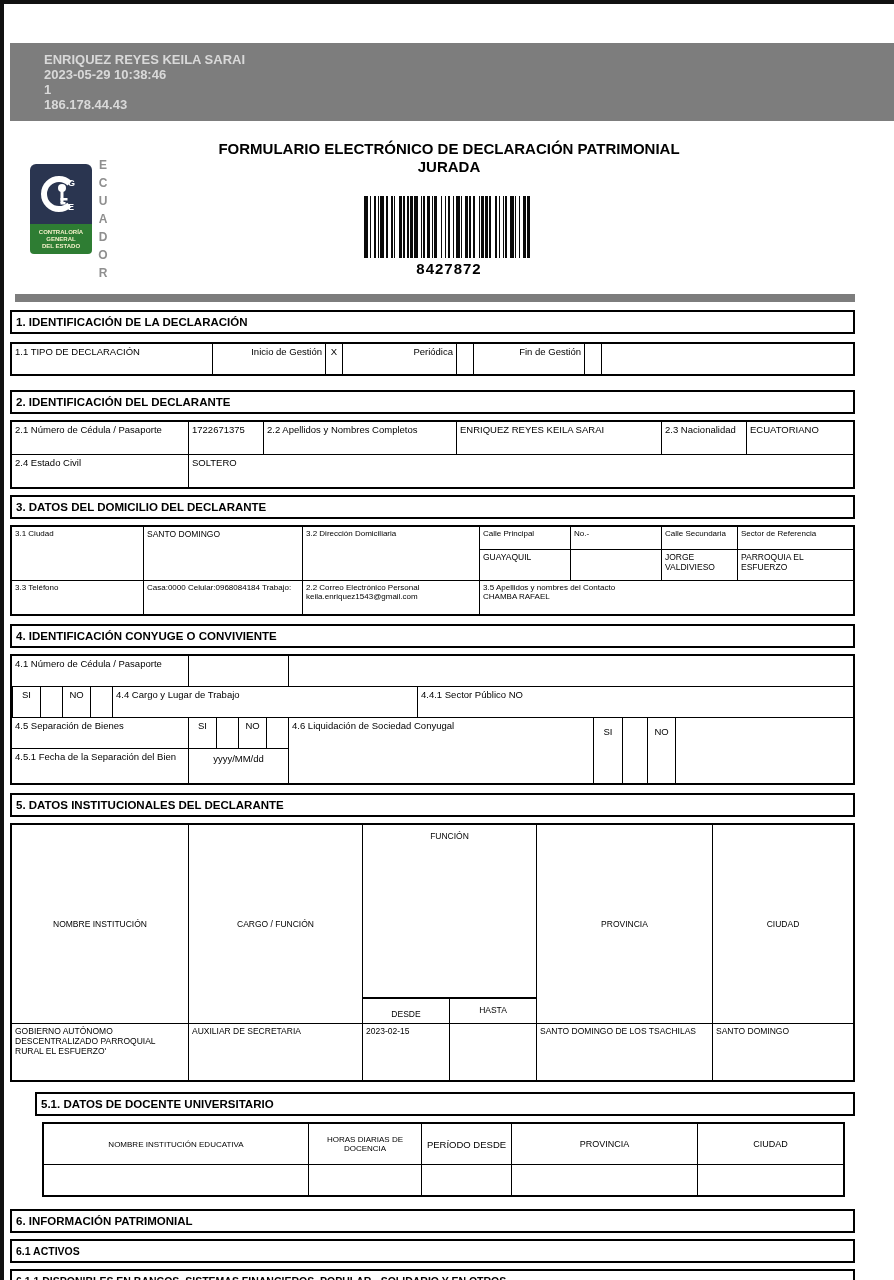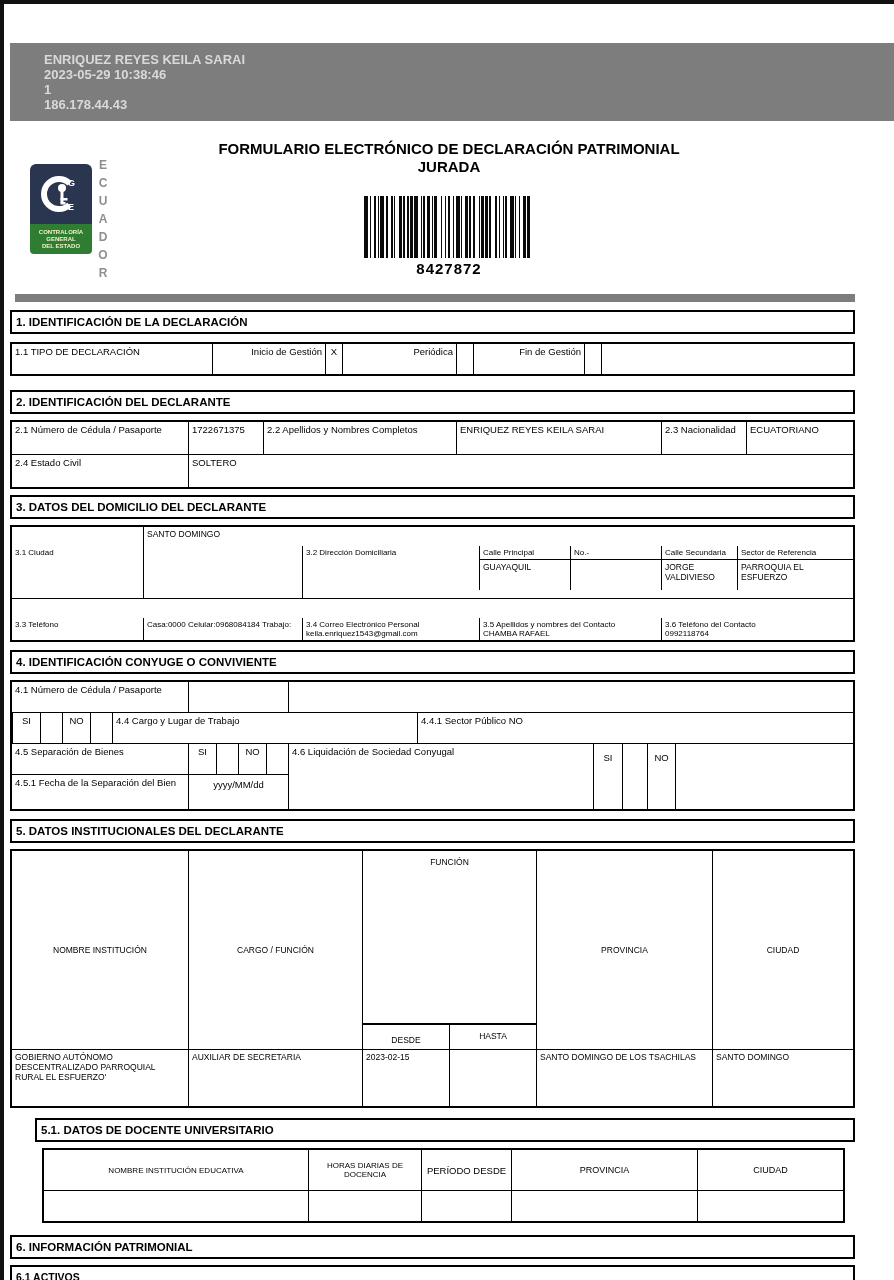--- a/index.html
+++ b/index.html
@@ -38,21 +38,21 @@
     font-weight:bold; font-size:11.5px; padding:4px 3px 4px 4px;}
   
   .tbl{margin-left:6px; width:845px; box-sizing:border-box; border:2px solid #000; font-size:9.5px;}
   .row{display:flex;}
   .c{box-sizing:border-box; flex:0 0 var(--w); padding:2px 3px; overflow:hidden;}
   .bl{border-left:1.5px solid #000;}
   .bt{border-top:1.5px solid #000;}
   .ar{text-align:right;}
   .ac{text-align:center;}
   .sm{font-size:8.5px;}
-  .xs{font-size:8px;margin-top:19px;}
+  .xs{font-size:8px;}
   .grow{flex:1 1 auto;}
   
   .mt8{margin-top:8px;} .mt6{margin-top:6px;} .mt14{margin-top:14px;} .mt10{margin-top:10px;} .mt12{margin-top:12px;}
   .h30{min-height:30px;} .h32{min-height:32px;}
   .stack{display:flex; flex-direction:column;}
   .indent1{margin-left:31px; width:820px;}
   .tbl51{margin-left:38px; width:803px;}
   .center-v{display:flex; flex-direction:column; justify-content:center;}
 </style>
 </head>
@@ -150,30 +150,26 @@
           <div class="c bl" style="--w:91px"></div>
           <div class="c bl" style="--w:76px">JORGE VALDIVIESO</div>
           <div class="c bl grow">PARROQUIA EL ESFUERZO</div>
         </div>
       </div>
     </div>
     <div class="row bt" style="min-height:33px">
       <div class="c xs" style="--w:131px">3.3 Teléfono</div>
       <div class="c bl xs" style="--w:159px">Casa:0000 Celular:0968084184 Trabajo:</div>
       <div class="c bl xs" style="--w:177px">
-        <div>3.4 Correo Electrónico Personal</div>
+        <div>2.2 Correo Electrónico Personal</div>
         <div>keila.enriquez1543@gmail.com</div>
       </div>
       <div class="c bl xs" style="--w:182px">
         <div>3.5 Apellidos y nombres del Contacto</div>
         <div>CHAMBA RAFAEL</div>
-      </div>
-      <div class="c bl xs grow">
-        <div>3.6 Teléfono del Contacto</div>
-        <div>0992118764</div>
       </div>
     </div>
   </div>
 
   <div class="sechdr mt8">4. IDENTIFICACIÓN CONYUGE O CONVIVIENTE</div>
   <div class="tbl mt6">
     <div class="row h30">
       <div class="c" style="--w:176px">4.1 Número de Cédula / Pasaporte</div>
       <div class="c bl" style="--w:100px"></div>
       <div class="c bl grow"></div>

